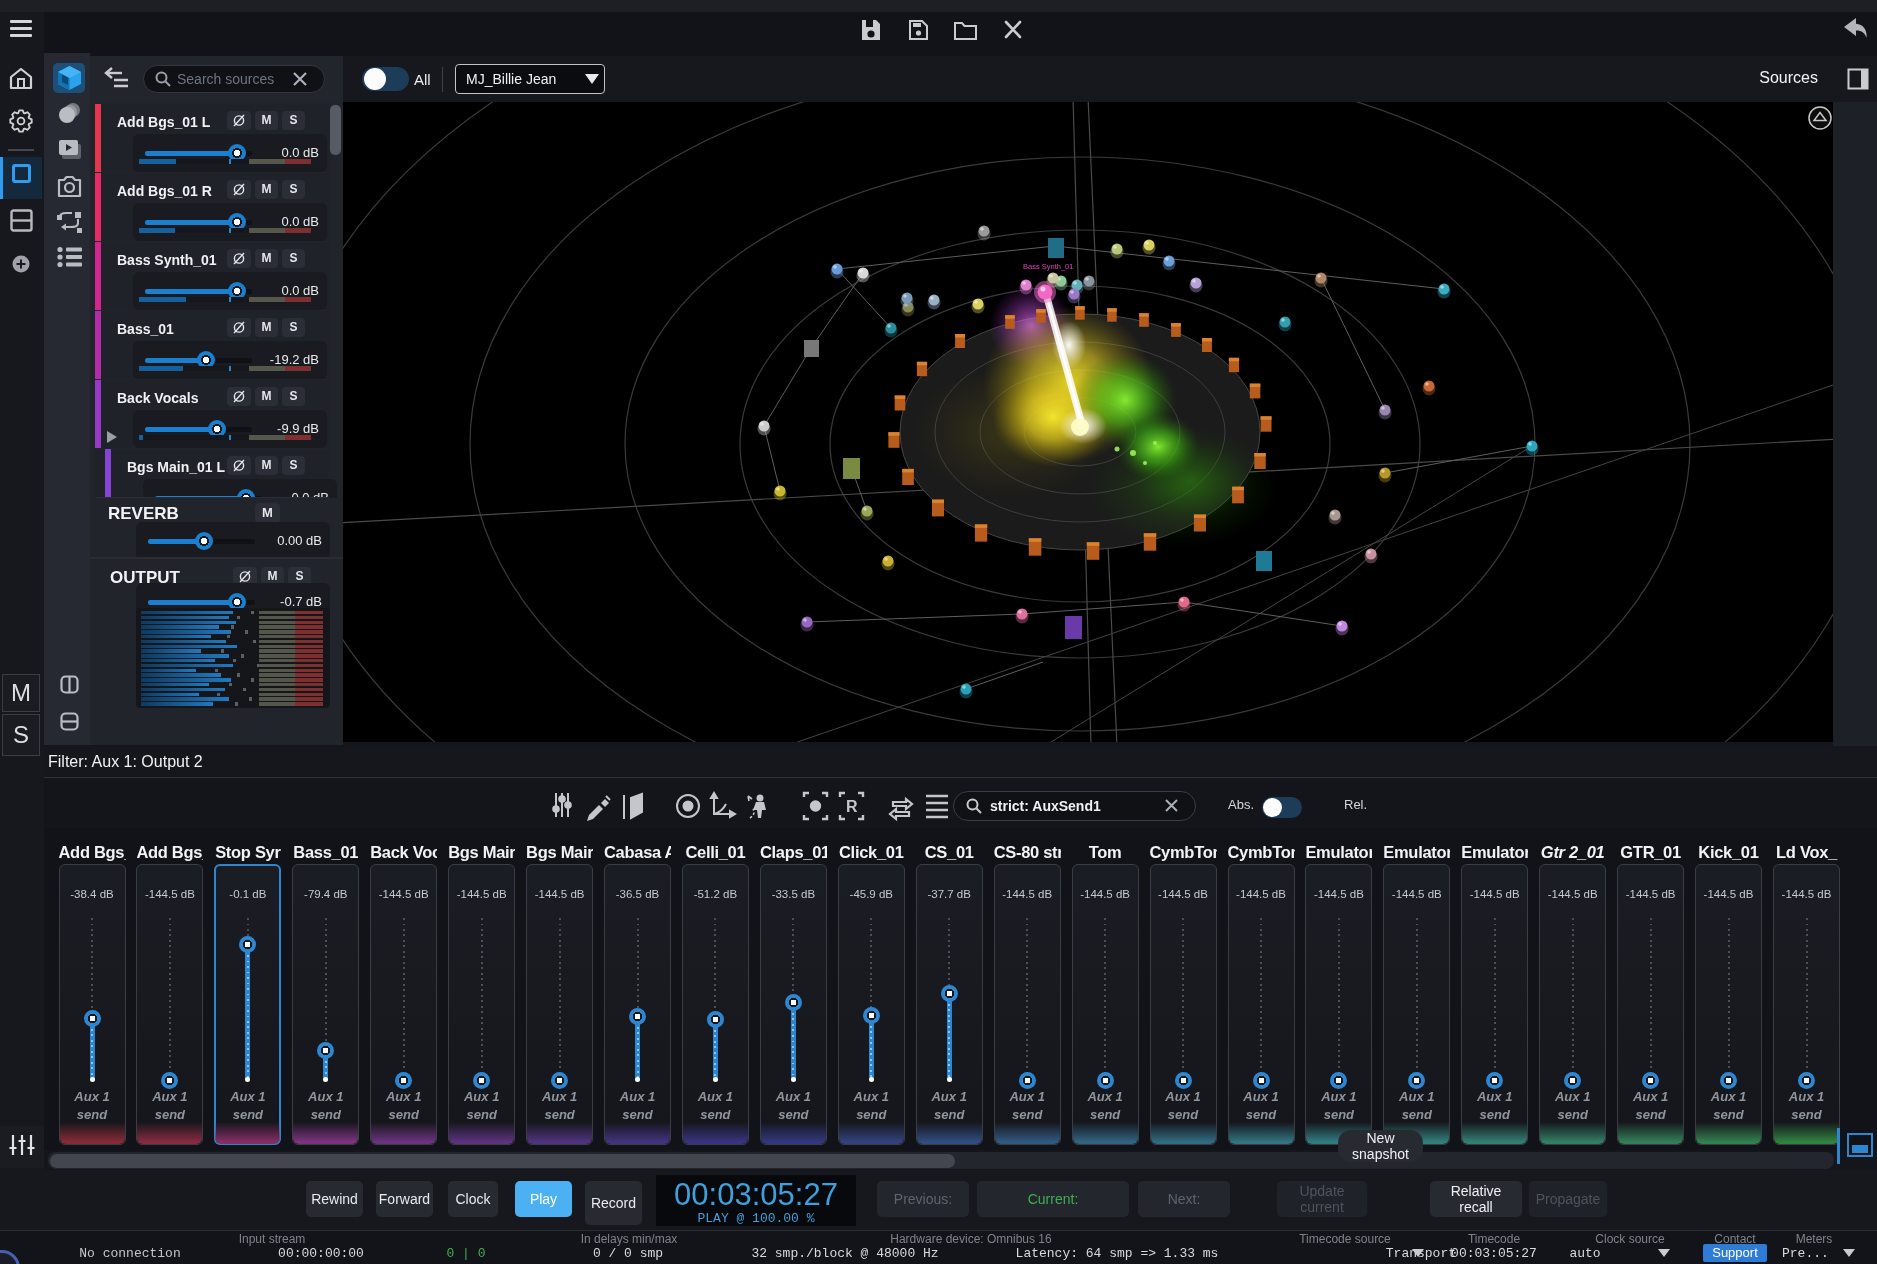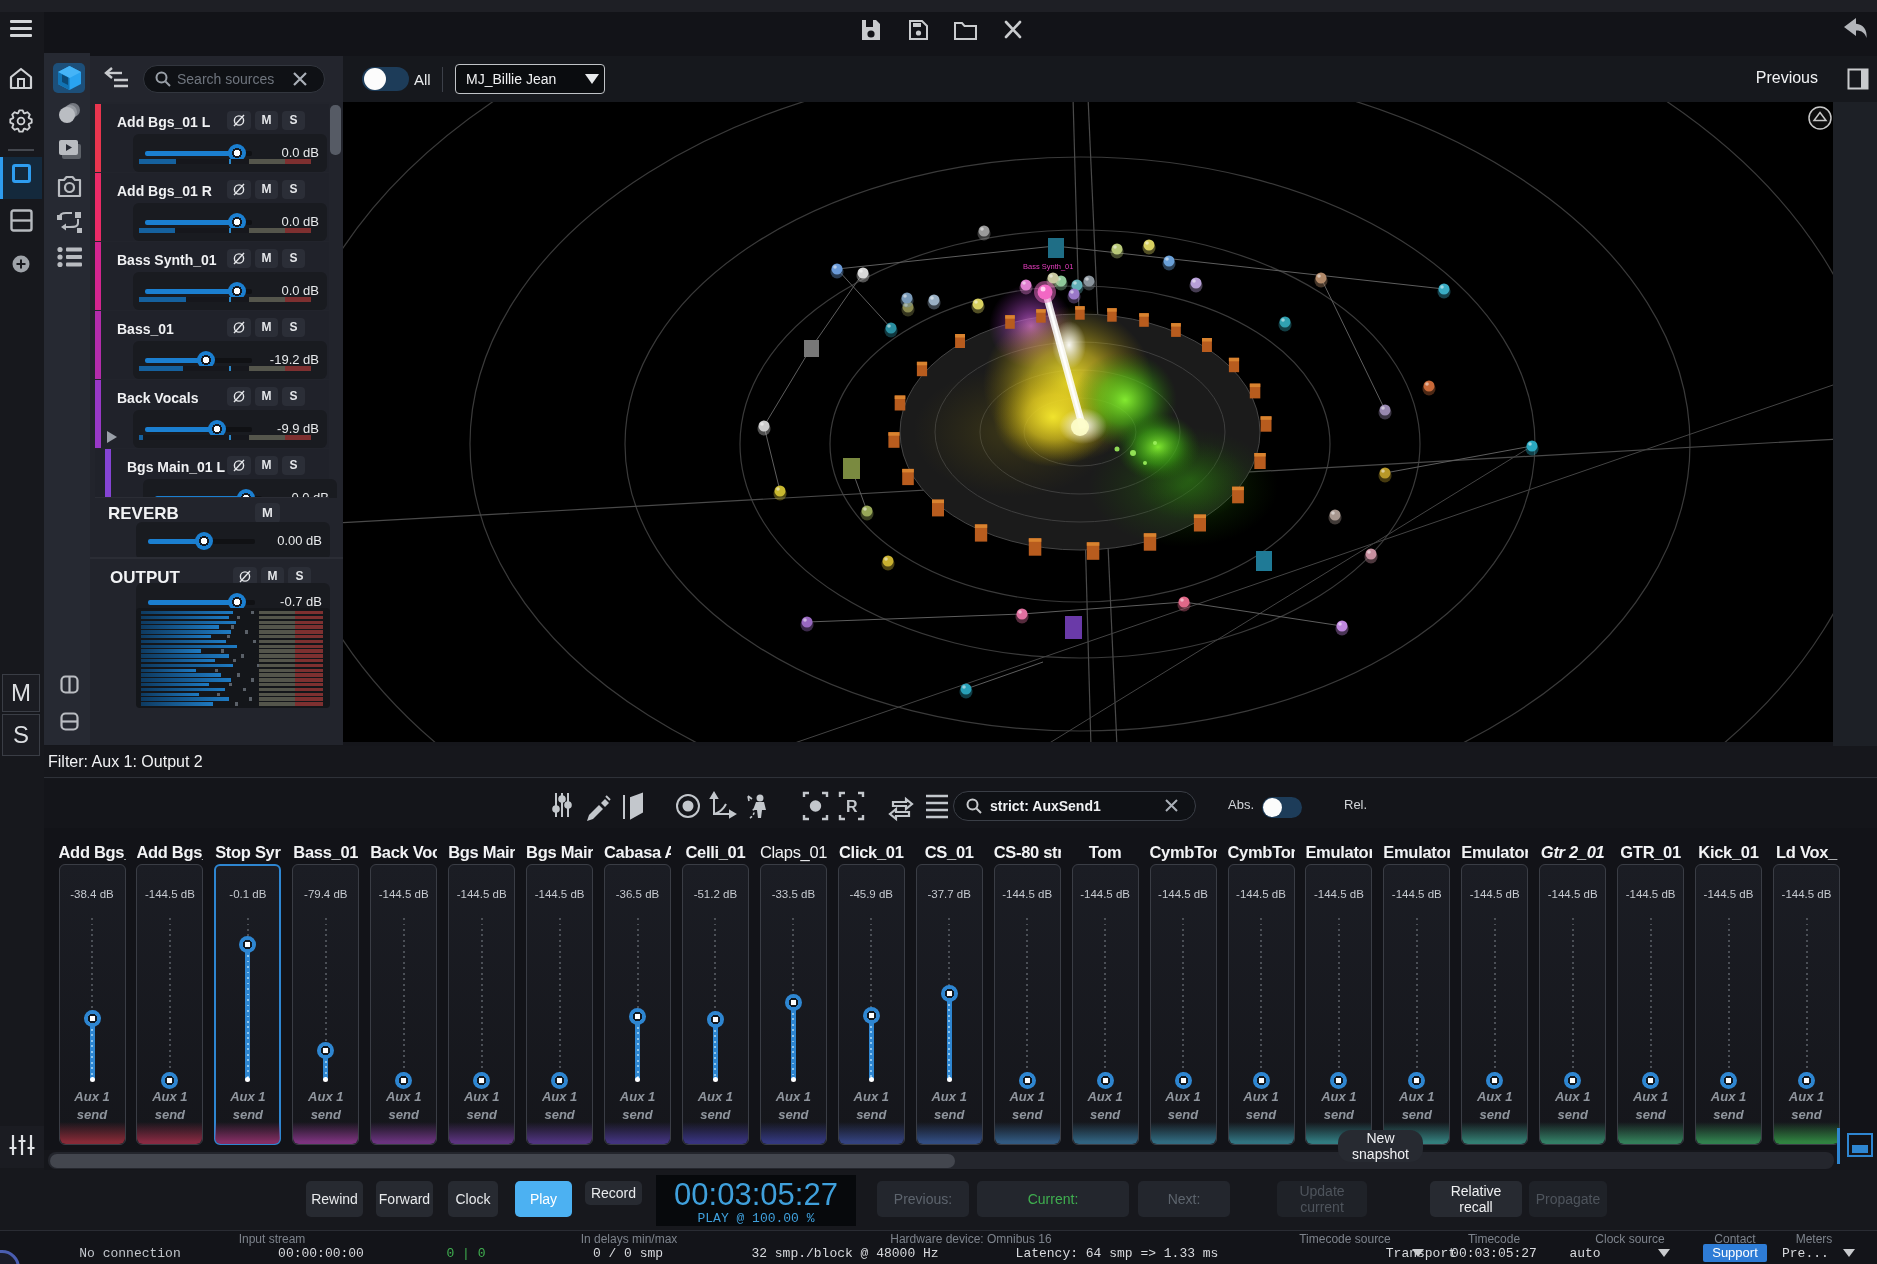--- a/index.html
+++ b/index.html
@@ -51,21 +51,21 @@
   </svg>
 <div class="abs" style="left:362px;top:67px;width:47px;height:24px;background:#1d3c59;border-radius:12px;"></div>
 <div class="abs" style="left:364px;top:68px;width:22px;height:22px;background:#fcfcfc;border-radius:50%;"></div>
 <div class="abs" style="left:414px;top:71px;color:#e8eaec;font-size:15px;">All</div>
 <div class="abs" style="left:442px;top:67px;width:1px;height:25px;background:#3c4049;"></div>
 <div class="abs" style="left:455px;top:64px;width:150px;height:30px;background:#0a0c0f;border:1.5px solid #c0c3c7;border-radius:4px;"></div>
 <div class="abs" style="left:466px;top:71px;color:#f0f1f3;font-size:14px;">MJ_Billie Jean</div>
 <svg class="abs" style="left:585px;top:74px;" width="14" height="11" viewBox="0 0 14 11">
     <path d="M0 0 h14 l-7 10 z" fill="#e8eaec"></path>
   </svg>
-<div class="abs" style="left:1660px;top:69px;width:158px;text-align:right;color:#f2f3f5;font-size:16px;">Previous</div>
+<div class="abs" style="left:1660px;top:69px;width:158px;text-align:right;color:#f2f3f5;font-size:16px;">Sources</div>
 <svg class="abs" style="left:1847px;top:68px;" width="22" height="22" viewBox="0 0 22 22">
     <rect x="1.5" y="1.5" width="19" height="19" fill="none" stroke="#c9cbce" stroke-width="2"></rect>
     <rect x="14" y="1.5" width="6.5" height="19" fill="#c9cbce"></rect>
   </svg>
 <div class="abs" style="left:0;top:12px;width:44px;height:1252px;background:#17181d;"></div>
 <div class="abs" style="left:10px;top:20px;width:22px;height:3px;background:#d4d6d9;border-radius:1px;z-index:5;"></div>
 <div class="abs" style="left:10px;top:27px;width:22px;height:3px;background:#d4d6d9;border-radius:1px;z-index:5;"></div>
 <div class="abs" style="left:10px;top:34px;width:22px;height:3px;background:#d4d6d9;border-radius:1px;z-index:5;"></div>
 <svg class="abs" style="left:9px;top:67px;" width="24" height="23" viewBox="0 0 24 23">
 <path d="M2 10 L12 2 L22 10 V21 H2 Z" fill="none" stroke="#cfd1d4" stroke-width="2.2" stroke-linejoin="round"></path>
@@ -792,21 +792,21 @@
 <div class="abs" style="left:681.9px;top:845px;width:67px;text-align:center;color:#f2f3f5;font-size:16.5px;font-weight:bold;overflow:hidden;white-space:nowrap;top:843px;letter-spacing:-0.3px;">Celli_01</div>
 <div class="abs" style="left:681.9px;top:864px;width:67px;height:281px;background:linear-gradient(180deg,#1b1d24,#15161b);border:1px solid #3a3d45;border-radius:6px;overflow:hidden;"></div>
 <div class="abs" style="left:681.9px;top:888px;width:67px;text-align:center;color:#c6cad0;font-size:11.5px;">-51.2 dB</div>
 <div class="abs" style="left:714.4px;top:918px;width:2px;height:162px;background-image:repeating-linear-gradient(180deg,#4b4f56 0,#4b4f56 1.6px,transparent 1.6px,transparent 5.5px);"></div>
 <div class="abs" style="left:712.9px;top:1019px;width:5px;height:61px;background:#2e86d1;"></div>
 <div class="abs" style="left:714.4px;top:1019px;width:2px;height:61px;background-image:repeating-linear-gradient(180deg,#8ec6ee 0,#8ec6ee 1.8px,transparent 1.8px,transparent 5.5px);"></div>
 <div class="abs" style="left:712.9px;top:1077px;width:5px;height:5px;border-radius:50%;background:#fff;"></div>
 <div class="abs" style="left:706.9px;top:1010.5px;width:17px;height:17px;border-radius:50%;background:radial-gradient(circle,#ffffff 0 2.9px,#101820 2.9px 4.5px,#2e86d1 4.5px 100%);"></div>
 <div class="abs" style="left:681.9px;top:1088px;width:67px;text-align:center;color:#8f959d;font-size:13px;font-style:italic;font-weight:bold;line-height:18px;">Aux 1<br>send</div>
 <div class="abs" style="left:682.9px;top:1122px;width:65px;height:22px;border-radius:0 0 6px 6px;background:linear-gradient(180deg,rgba(0,0,0,0) 0%,#38337e 90%);"></div>
-<div class="abs" style="left:759.9px;top:845px;width:67px;text-align:center;color:#f2f3f5;font-size:16.5px;font-weight:normal;overflow:hidden;white-space:nowrap;top:843px;letter-spacing:-0.3px;">Claps_01</div>
+<div class="abs" style="left:759.9px;top:845px;width:67px;text-align:center;color:#f2f3f5;font-size:16.5px;font-weight:bold;overflow:hidden;white-space:nowrap;top:843px;letter-spacing:-0.3px;">Claps_01</div>
 <div class="abs" style="left:759.9px;top:864px;width:67px;height:281px;background:linear-gradient(180deg,#1b1d24,#15161b);border:1px solid #3a3d45;border-radius:6px;overflow:hidden;"></div>
 <div class="abs" style="left:759.9px;top:888px;width:67px;text-align:center;color:#c6cad0;font-size:11.5px;">-33.5 dB</div>
 <div class="abs" style="left:792.4px;top:918px;width:2px;height:162px;background-image:repeating-linear-gradient(180deg,#4b4f56 0,#4b4f56 1.6px,transparent 1.6px,transparent 5.5px);"></div>
 <div class="abs" style="left:790.9px;top:1002px;width:5px;height:78px;background:#2e86d1;"></div>
 <div class="abs" style="left:792.4px;top:1002px;width:2px;height:78px;background-image:repeating-linear-gradient(180deg,#8ec6ee 0,#8ec6ee 1.8px,transparent 1.8px,transparent 5.5px);"></div>
 <div class="abs" style="left:790.9px;top:1077px;width:5px;height:5px;border-radius:50%;background:#fff;"></div>
 <div class="abs" style="left:784.9px;top:993.5px;width:17px;height:17px;border-radius:50%;background:radial-gradient(circle,#ffffff 0 2.9px,#101820 2.9px 4.5px,#2e86d1 4.5px 100%);"></div>
 <div class="abs" style="left:759.9px;top:1088px;width:67px;text-align:center;color:#8f959d;font-size:13px;font-style:italic;font-weight:bold;line-height:18px;">Aux 1<br>send</div>
 <div class="abs" style="left:760.9px;top:1122px;width:65px;height:22px;border-radius:0 0 6px 6px;background:linear-gradient(180deg,rgba(0,0,0,0) 0%,#33387e 90%);"></div>
 <div class="abs" style="left:837.8px;top:845px;width:67px;text-align:center;color:#f2f3f5;font-size:16.5px;font-weight:bold;overflow:hidden;white-space:nowrap;top:843px;letter-spacing:-0.3px;">Click_01</div>
@@ -917,21 +917,21 @@
     <rect x="1" y="1" width="24" height="22" fill="none" stroke="#2e86d1" stroke-width="2"></rect>
     <rect x="5" y="12" width="16" height="8" fill="#2e86d1"></rect>
   </svg>
 <div class="abs" style="left:48px;top:1152px;width:1786px;height:17px;background:#24262d;border-radius:8px;"></div>
 <div class="abs" style="left:50px;top:1153.5px;width:905px;height:14px;background:#43464e;border-radius:7px;"></div>
 <div class="abs" style="left:0;top:1170px;width:1877px;height:60px;background:#17181d;"></div>
 <div class="abs" style="left:306px;top:1181px;width:57px;height:36px;background:#272a31;border-radius:5px;color:#e8eaec;font-size:14px;display:flex;align-items:center;justify-content:center;">Rewind</div>
 <div class="abs" style="left:376px;top:1181px;width:57px;height:36px;background:#272a31;border-radius:5px;color:#e8eaec;font-size:14px;display:flex;align-items:center;justify-content:center;">Forward</div>
 <div class="abs" style="left:448px;top:1181px;width:50px;height:36px;background:#272a31;border-radius:5px;color:#e8eaec;font-size:14px;display:flex;align-items:center;justify-content:center;">Clock</div>
 <div class="abs" style="left:515px;top:1181px;width:57px;height:36px;background:#4cb1f2;border-radius:5px;color:#ffffff;font-size:14px;display:flex;align-items:center;justify-content:center;">Play</div>
-<div class="abs" style="left:585px;top:1181px;width:57px;height:24px;background:#272a31;border-radius:5px;color:#e8eaec;font-size:14px;display:flex;align-items:center;justify-content:center;">Record</div>
+<div class="abs" style="left:585px;top:1181px;width:57px;height:44px;background:#272a31;border-radius:5px;color:#e8eaec;font-size:14px;display:flex;align-items:center;justify-content:center;">Record</div>
 <div class="abs" style="left:656px;top:1175px;width:200px;height:51px;background:#07090c;"></div>
 <div class="abs" style="left:656px;top:1177px;width:200px;text-align:center;color:#3fa0dc;font-size:31px;font-family:'Liberation Sans',sans-serif;letter-spacing:0px;">00:03:05:27</div>
 <div class="abs" style="left:656px;top:1211px;width:200px;text-align:center;color:#3fa0dc;font-size:13px;font-family:'Liberation Mono',monospace;">PLAY @ 100.00 %</div>
 <div class="abs" style="left:877px;top:1181px;width:92px;height:36px;background:#23262d;border-radius:5px;color:#5d646d;font-size:14px;display:flex;align-items:center;justify-content:center;">Previous:</div>
 <div class="abs" style="left:977px;top:1181px;width:152px;height:36px;background:#23262d;border-radius:5px;color:#3fae4f;font-size:14px;display:flex;align-items:center;justify-content:center;">Current:</div>
 <div class="abs" style="left:1138px;top:1181px;width:92px;height:36px;background:#23262d;border-radius:5px;color:#5d646d;font-size:14px;display:flex;align-items:center;justify-content:center;">Next:</div>
 <div class="abs" style="left:1277px;top:1181px;width:90px;height:36px;background:#1f2228;border-radius:5px;color:#4e545c;font-size:14px;display:flex;align-items:center;justify-content:center;text-align:center;line-height:16px;">Update<br>current</div>
 <div class="abs" style="left:1338px;top:1130px;width:85px;height:32px;background:#272a31;border-radius:13px;color:#f0f1f3;font-size:14px;display:flex;align-items:center;justify-content:center;text-align:center;line-height:16px;">New<br>snapshot</div>
 <div class="abs" style="left:1430px;top:1181px;width:92px;height:36px;background:#272a31;border-radius:5px;color:#f0f1f3;font-size:14px;display:flex;align-items:center;justify-content:center;text-align:center;line-height:16px;">Relative<br>recall</div>
 <div class="abs" style="left:1529px;top:1181px;width:78px;height:36px;background:#1f2228;border-radius:5px;color:#4e545c;font-size:14px;display:flex;align-items:center;justify-content:center;">Propagate</div>

